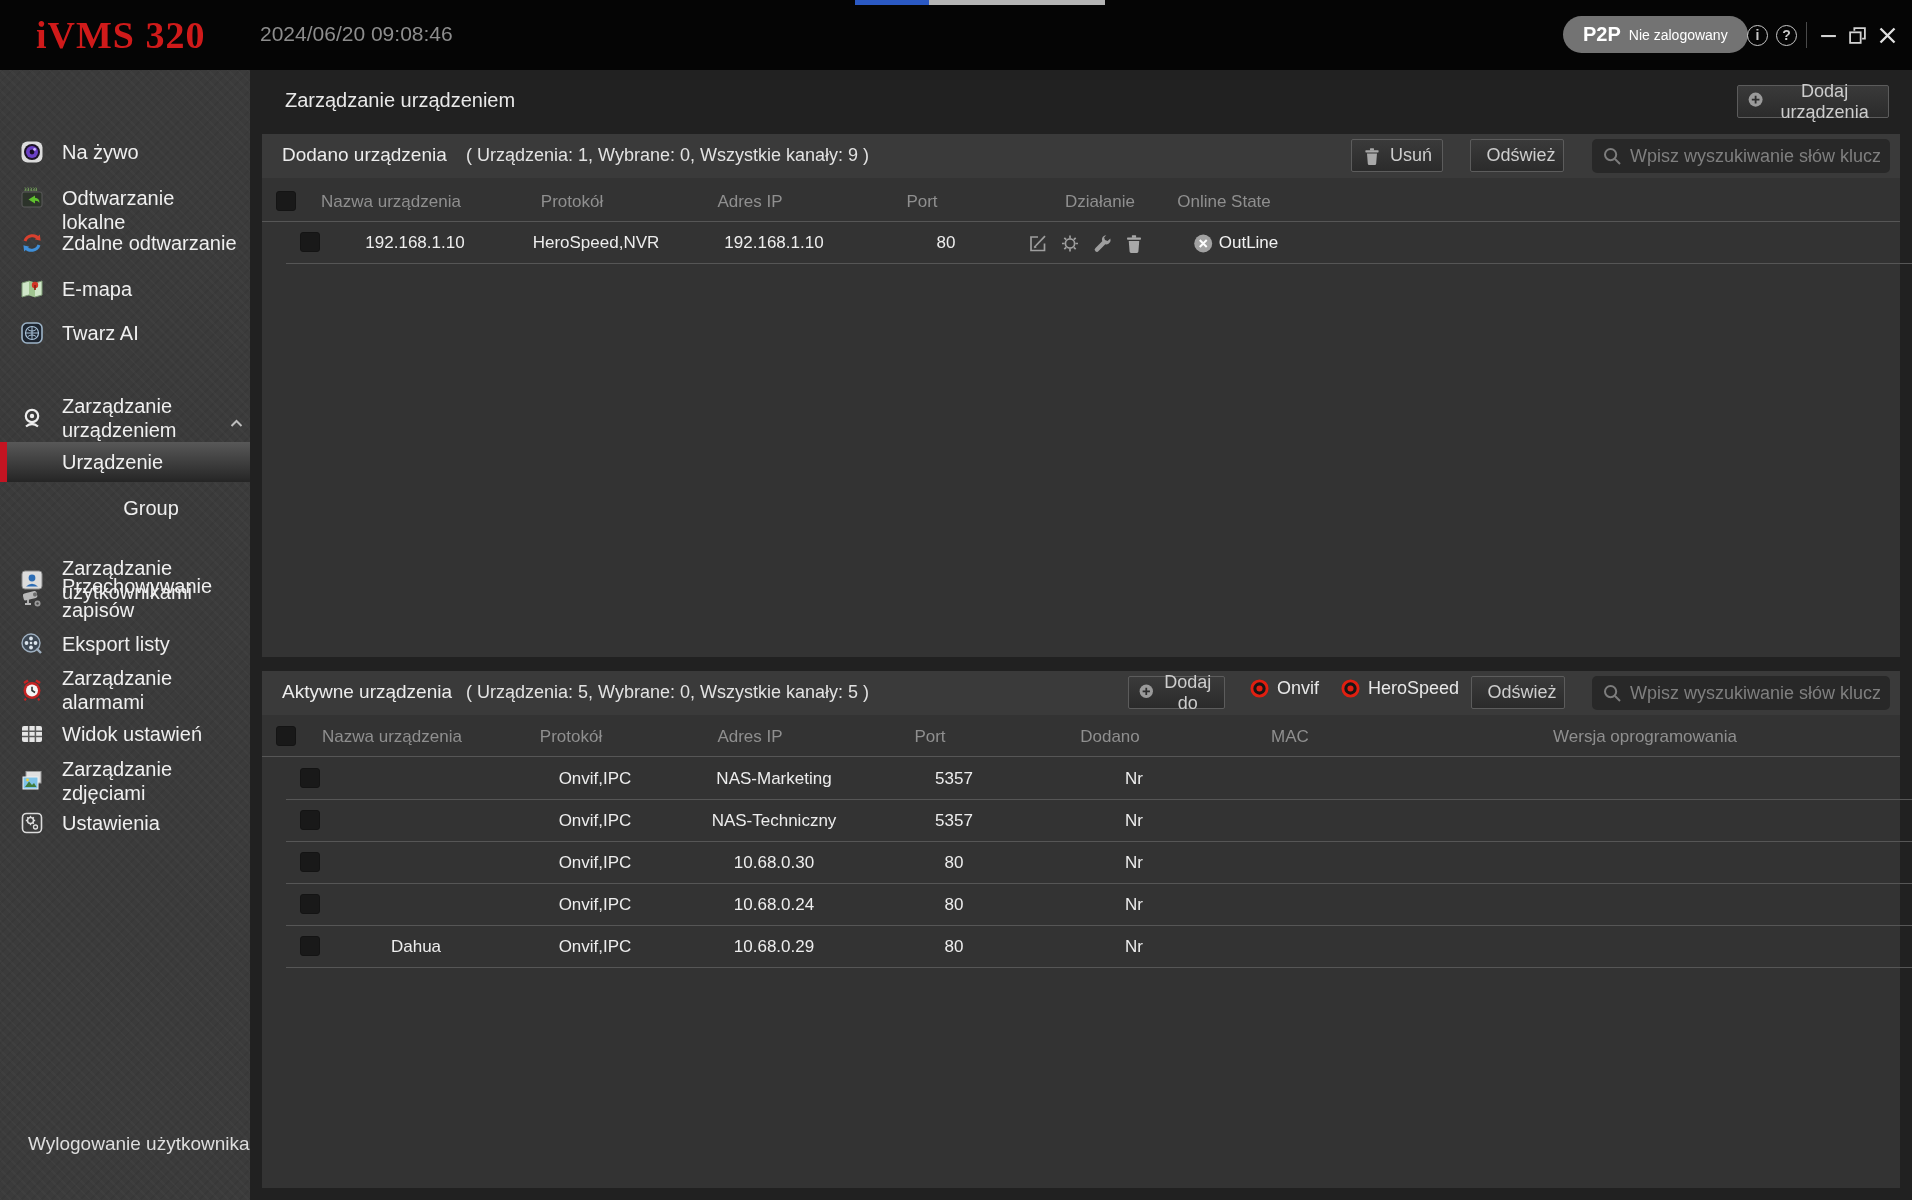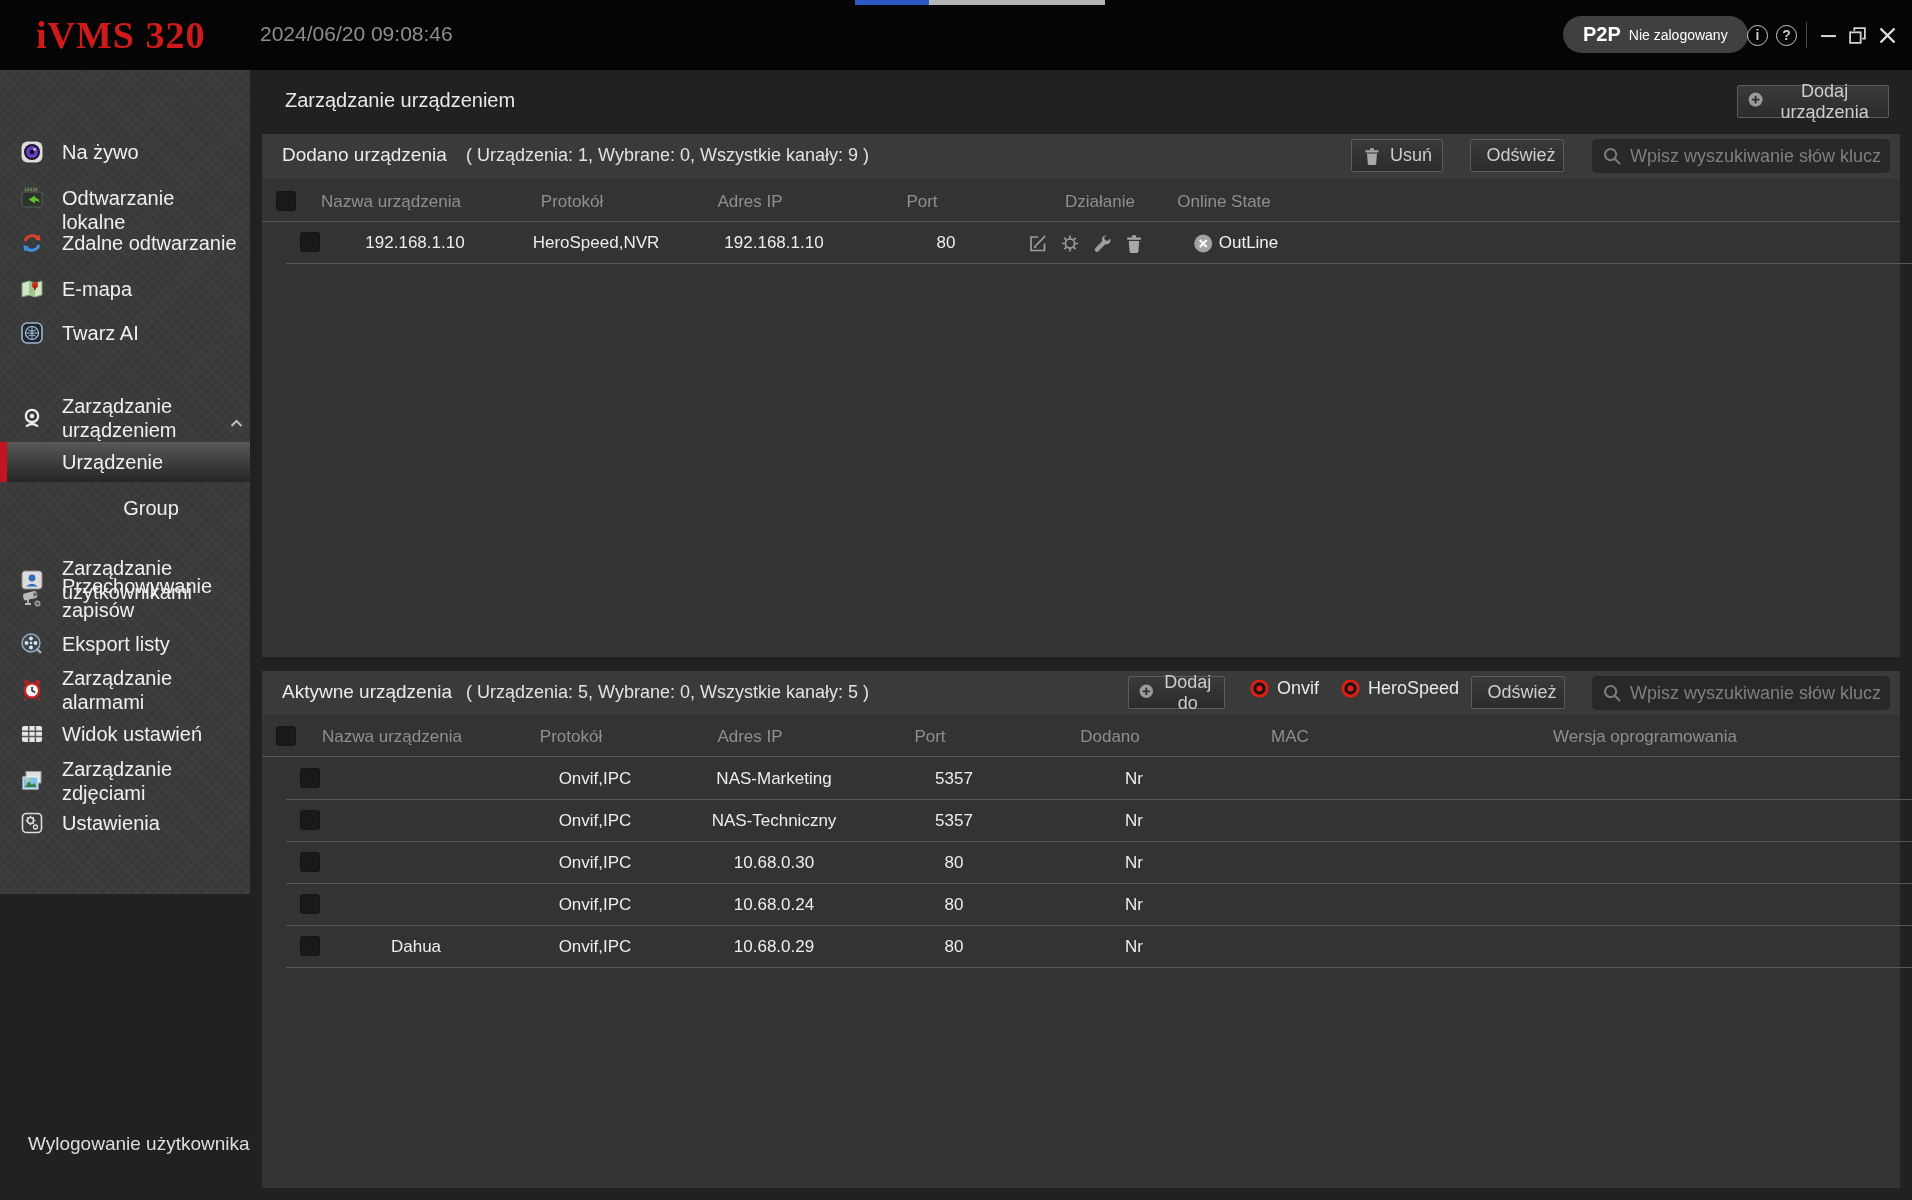--- a/index.html
+++ b/index.html
@@ -7,30 +7,30 @@
   body { font-family:"Liberation Sans","DejaVu Sans",sans-serif; }
   .app { position:relative; width:1912px; height:1200px; overflow:hidden; background:#212121; }
 
   
   .topbar { position:absolute; left:0; top:0; width:1912px; height:70px; background:#050505; }
   .logo { position:absolute; left:36px; top:13px; font-family:"Liberation Serif","DejaVu Serif",serif;
           font-weight:bold; font-size:38px; color:#d01a1a; letter-spacing:1px; }
   .clock { position:absolute; left:260px; top:22px; font-size:21px; color:#8d8d8d; }
   .artifact { position:absolute; top:0; height:5px; }
   .p2p { position:absolute; left:1563px; top:16px; height:37px; padding:0 20px; border-radius:19px;
-         background:#404040; color:#fff; display:flex; align-items:center; gap:8px; }
+         background:#737373; color:#fff; display:flex; align-items:center; gap:8px; }
   .p2p b { font-size:20px; font-weight:bold; }
   .p2p span { font-size:14px; }
   .tb-ico { position:absolute; top:24px; width:23px; height:23px; display:flex; align-items:center; justify-content:center; }
   .circle-glyph { width:21px; height:21px; border:1.5px solid #c9c9c9; border-radius:50%; color:#c9c9c9;
                   font-size:14px; line-height:19px; text-align:center; font-weight:bold; }
   .tb-sep { position:absolute; left:1806px; top:22px; width:1px; height:26px; background:#4a4a4a; }
 
   
-  .sidebar { position:absolute; left:0; top:70px; width:250px; height:824px; background:#3b3b3b;
+  .sidebar { position:absolute; left:0; top:70px; width:250px; height:1130px; background:#3b3b3b;
              background-image:
                repeating-linear-gradient(45deg, rgba(255,255,255,.02) 0 2px, transparent 2px 7px),
                repeating-linear-gradient(-45deg, rgba(0,0,0,.05) 0 2px, transparent 2px 7px); }
   .side-item { position:absolute; left:0; width:250px; cursor:default; }
   .side-item .lbl { position:absolute; left:62px; top:0; width:178px; font-size:20px; line-height:24px; color:#efefef; }
   .side-item .ico { position:absolute; left:20px; width:24px; height:24px; }
   .side-item.sel { background:linear-gradient(180deg,#585858 0%,#3c3c3c 55%,#252525 100%);
                    border-left:7px solid #c41422; }
   .side-item.sel .lbl { left:55px; line-height:40px; }
   .chev { position:absolute; left:230px; top:20px; width:13px; height:9px; }

